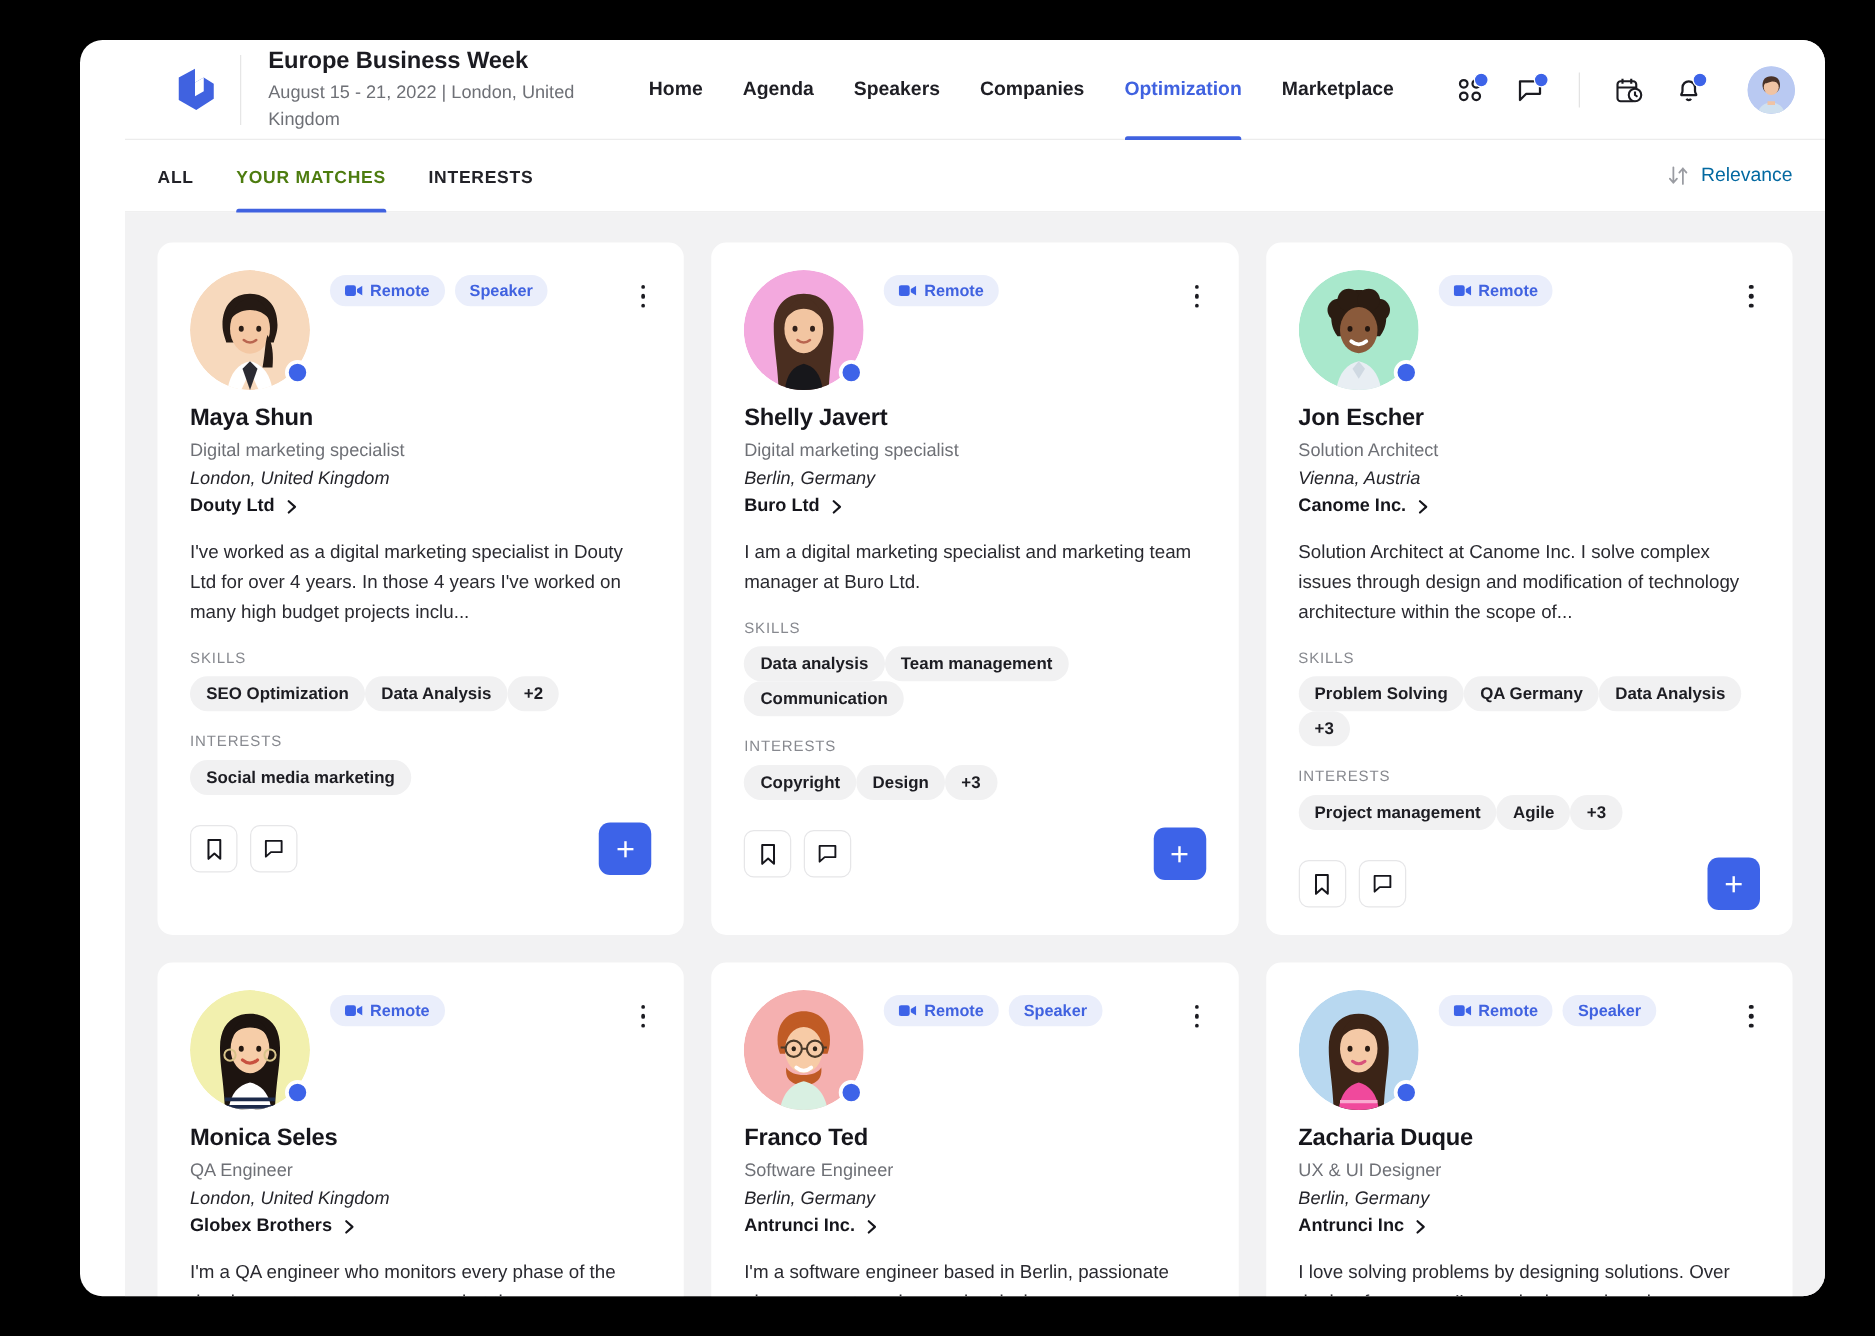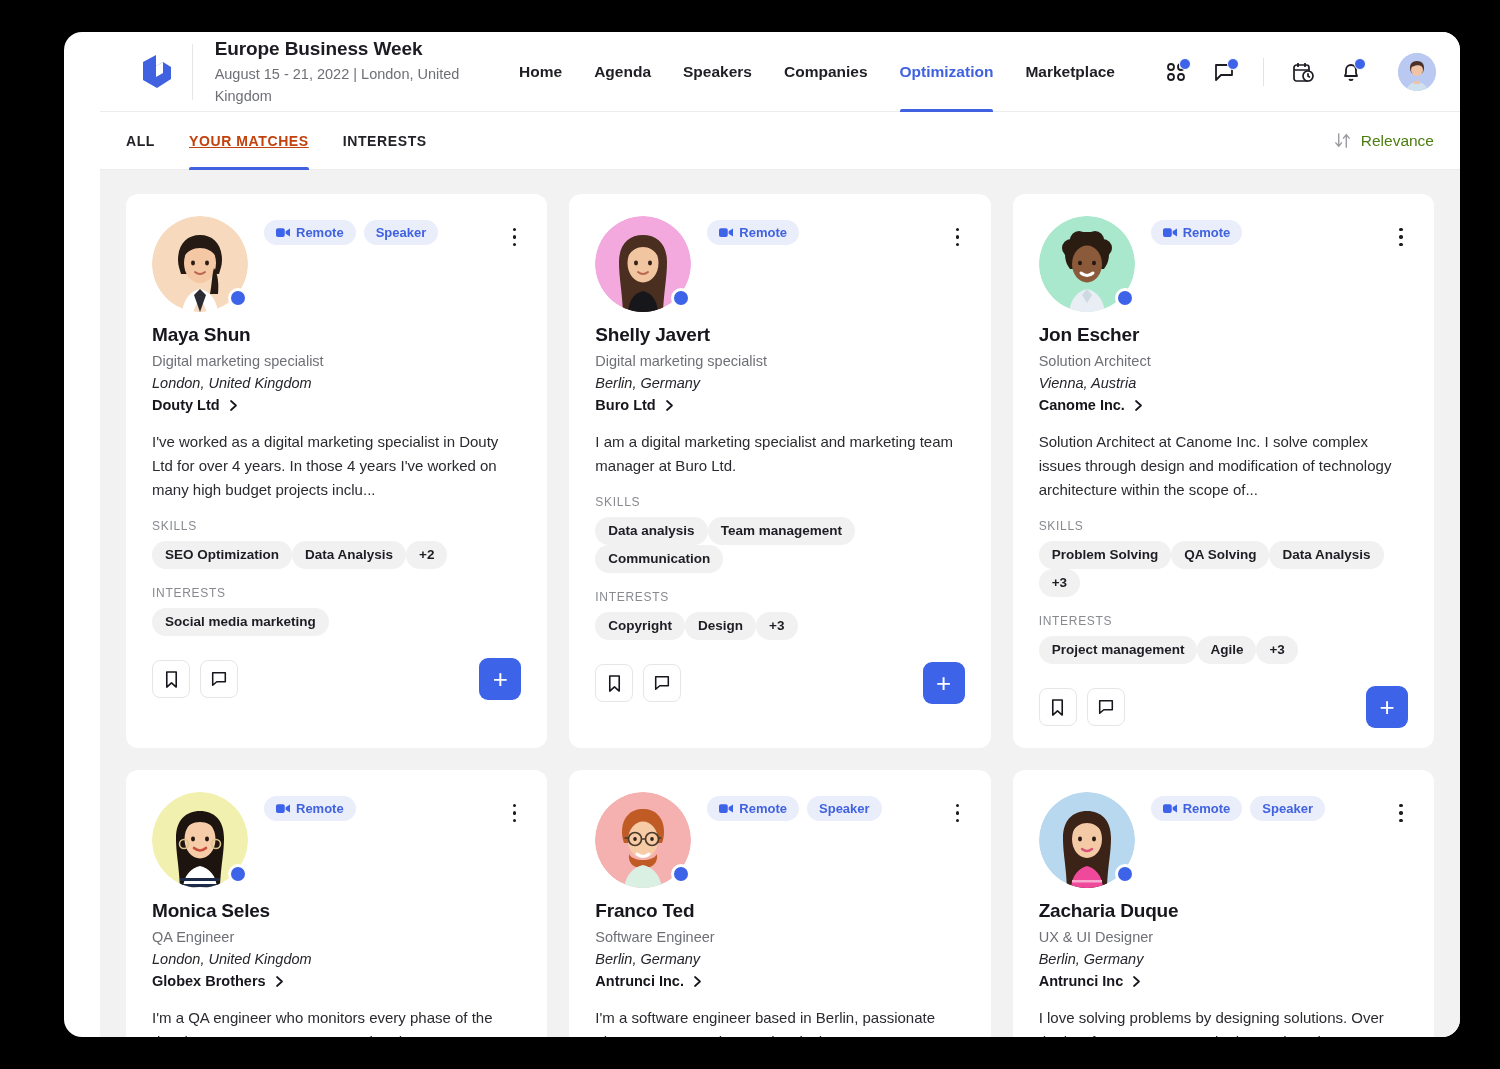--- a/index.html
+++ b/index.html
@@ -85,28 +85,28 @@
     background: #ffffff;
     display: flex; align-items: center;
     padding: 0 26px 0 26px;
     border-bottom: 1px solid #ececec;
   }
   .tab {
     font-size: 14px; font-weight: bold; letter-spacing: 0.6px;
     color: #222228; margin-right: 34px; cursor: pointer;
     height: 58px; display:flex; align-items:center; position:relative;
   }
-  .tab.active { color: #c2410c; text-decoration: underline; }
+  .tab.active { color: #4d7c0f; }
   .tab.active::after{
     content:""; position:absolute; left:0; right:0; bottom:0;
     height:3px; background:#4062e0; border-radius:2px 2px 0 0;
   }
   .sortctl {
     margin-left:auto; display:flex; align-items:center; gap:9px;
-    color:#4d7c0f; font-size:15.5px; cursor:pointer;
+    color:#0369a1; font-size:15.5px; cursor:pointer;
   }
 
   
   .content {
     flex: 1 1 auto;
     background: #f2f2f3;
     padding: 24px 26px 0 26px;
     overflow: hidden;
   }
   .grid {
@@ -438,21 +438,21 @@
       <span>Canome Inc.</span>
       <svg width="11" height="13" viewBox="0 0 11 13" fill="none" stroke="#16161c" stroke-width="1.7" stroke-linecap="round" stroke-linejoin="round">
               <path d="M3 2 l5 4.5 -5 4.5"></path>
             </svg>
     </div>
     <div class="pbio">Solution Architect at Canome Inc. I solve complex issues through design and modification of technology architecture within the scope of...</div>
     <div class="sect-skills">
       <div class="sect-label">SKILLS</div>
       <div class="chips">
               <span class="chip">Problem Solving</span>
-              <span class="chip">QA Solving</span>
+              <span class="chip">QA Germany</span>
               <span class="chip">Data Analysis</span>
               <span class="chip">+3</span>
             </div>
     </div>
     <div class="sect-interests">
       <div class="sect-label">INTERESTS</div>
       <div class="chips">
               <span class="chip">Project management</span>
               <span class="chip">Agile</span>
               <span class="chip">+3</span>

